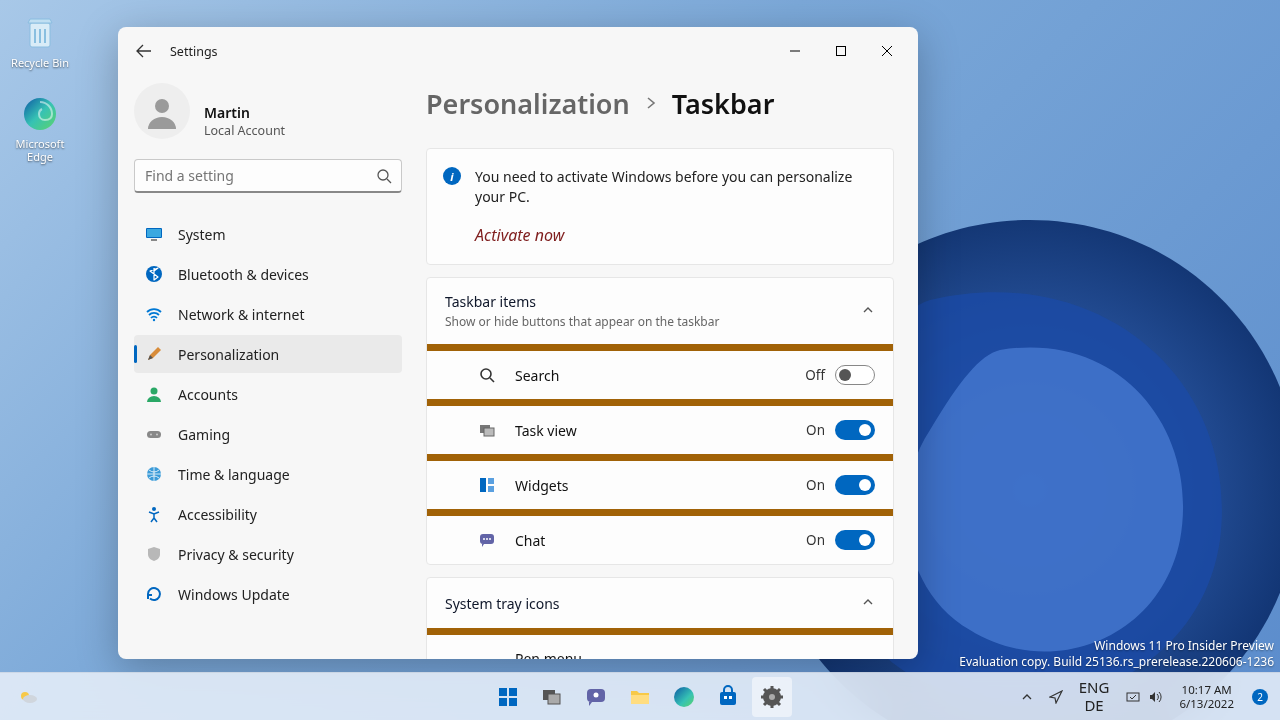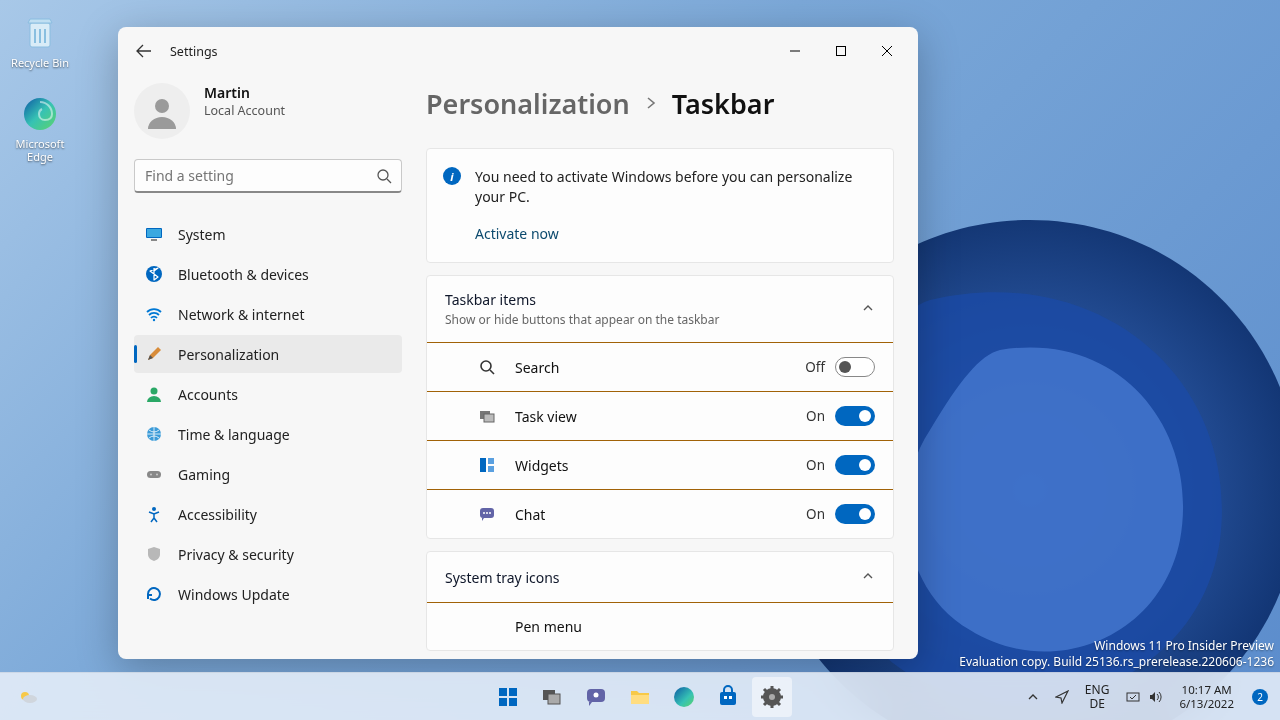--- a/index.html
+++ b/index.html
@@ -16,21 +16,21 @@
 
 .settings-window { position: absolute; left: 118px; top: 27px; width: 800px; height: 632px; background: #f7f7f7; border-radius: 8px; box-shadow: 0 10px 40px rgba(0,0,0,0.25); display: flex; flex-direction: column; overflow: hidden; }
 .titlebar { height: 48px; display: flex; align-items: center; padding: 4px 8px; }
 .titlebar .back { width: 36px; height: 36px; display: flex; align-items: center; justify-content: center; cursor: pointer; }
 .titlebar .title { font-size: 12.5px; color: #222; margin-left: 8px; }
 .titlebar .spacer { flex: 1; }
 .titlebar .winbtn { width: 46px; height: 32px; display: flex; align-items: center; justify-content: center; cursor: pointer; color: #000; }
 
 .window-body { flex: 1; display: flex; overflow: hidden; }
 .sidebar { width: 300px; padding: 0 16px 16px 16px; overflow: hidden; }
-.account { display: flex; align-items: flex-start; padding: 8px 0 20px 0; }
+.account { display: flex; align-items: flex-end; padding: 8px 0 20px 0; }
 .avatar { width: 56px; height: 56px; border-radius: 50%; background: #eee; display: flex; align-items: center; justify-content: center; margin-right: 14px; }
 .account .name { font-size: 14px; font-weight: 600; color: #111; }
 .account .sub { font-size: 12.5px; color: #555; }
 .search-box { position: relative; margin-bottom: 22px; }
 .search-box input { width: 100%; height: 34px; border: 1px solid #c9c9c9; border-bottom: 2px solid #888; border-radius: 4px; padding: 0 34px 0 10px; font-size: 14px; background: #fdfdfd; }
 .search-box .sicon { position: absolute; right: 10px; top: 8px; color: #555; }
 .navlist { display: flex; flex-direction: column; gap: 2px; }
 .navitem { height: 38px; display: flex; align-items: center; padding: 0 10px; border-radius: 4px; cursor: pointer; font-size: 14px; color: #222; position: relative; }
 .navitem.active { background: #eaeaea; }
 .navitem.active::before { content: ""; position: absolute; left: 0; top: 10px; bottom: 10px; width: 3px; background: #0067c0; border-radius: 2px; }
@@ -41,48 +41,48 @@
 .main::-webkit-scrollbar-thumb { background: #999; border-radius: 2px; }
 .breadcrumb { display: flex; align-items: center; gap: 14px; padding: 10px 0 26px 0; }
 .breadcrumb .bc-parent { font-size: 27px; font-weight: 600; color: #666; }
 .breadcrumb .bc-current { font-size: 27px; font-weight: 600; color: #111; }
 .breadcrumb .chev { color: #777; }
 
 .card { background: #fdfdfd; border: 1px solid #e6e6e6; border-radius: 4px; margin-bottom: 12px; }
 .infocard { padding: 18px 18px 18px 48px; position: relative; }
 .infocard .info-i { position: absolute; left: 16px; top: 18px; width: 18px; height: 18px; border-radius: 50%; background: #0067c0; color: #fff; font-size: 11px; display: flex; align-items: center; justify-content: center; font-style: italic; font-weight: bold; }
 .infocard .msg { font-size: 14px; color: #222; line-height: 1.4; }
-.infocard .act { color: #0c4a6e; font-size: 14px; margin-top: 18px; cursor: pointer; display: inline-block; }
+.infocard .act { color: #7f1d1d; font-size: 16px; margin-top: 18px; cursor: pointer; display: inline-block; font-style: italic; }
 
 .section-head { padding: 14px 18px; display: flex; align-items: center; cursor: pointer; }
 .section-head .sh-text { flex: 1; }
 .section-head .sh-title { font-size: 14px; color: #0f172a; }
 .section-head .sh-sub { font-size: 12px; color: #666; margin-top: 2px; }
 .section-head .chev-up { color: #555; }
 
-.row { padding: 14px 18px 14px 50px; display: flex; align-items: center; border-top: 1px solid #a16207; }
+.row { padding: 14px 18px 14px 50px; display: flex; align-items: center; border-top: 7px solid #a16207; }
 .row .ricon { width: 20px; margin-right: 18px; display: flex; align-items: center; justify-content: center; }
 .row .rlabel { flex: 1; font-size: 14px; color: #111; }
 .row .rstate { font-size: 13.5px; color: #333; margin-right: 10px; }
 .toggle { width: 40px; height: 20px; border-radius: 10px; position: relative; cursor: pointer; }
 .toggle .knob { position: absolute; width: 12px; height: 12px; border-radius: 50%; top: 4px; }
 .toggle.on { background: #0067c0; }
 .toggle.on .knob { right: 4px; background: #fff; }
 .toggle.off { background: #fff; border: 1px solid #888; }
 .toggle.off .knob { left: 3px; top: 3px; background: #555; }
 
 
 .taskbar { position: absolute; left: 0; right: 0; bottom: 0; height: 48px; background: rgba(230,238,248,0.88); backdrop-filter: blur(20px); display: flex; align-items: center; border-top: 1px solid rgba(0,0,0,0.06); }
 .taskbar .weather { position: absolute; left: 8px; display: flex; align-items: center; gap: 6px; padding: 4px 8px; cursor: pointer; }
 .taskbar .center-apps { margin: 0 auto; display: flex; gap: 4px; }
 .taskbar .app { width: 40px; height: 40px; border-radius: 4px; display: flex; align-items: center; justify-content: center; cursor: pointer; }
 .taskbar .app.active { background: rgba(255,255,255,0.5); }
 .taskbar .tray { position: absolute; right: 6px; display: flex; align-items: center; gap: 4px; }
 .taskbar .tray-item { padding: 4px 6px; cursor: pointer; display: flex; align-items: center; font-size: 12px; color: #222; }
-.taskbar .lang { flex-direction: column; line-height: 1.15; text-align: center; font-size: 12px; }
+.taskbar .lang { flex-direction: column; line-height: 1.15; text-align: center; font-size: 15px; }
 .taskbar .clock { flex-direction: column; line-height: 1.2; text-align: right; font-size: 11.5px; }
 .taskbar .notif-badge { width: 16px; height: 16px; border-radius: 50%; background: #0067c0; color: #fff; font-size: 10px; display: flex; align-items: center; justify-content: center; margin-left: 2px; }
 
 
 .watermark { position: absolute; right: 6px; bottom: 50px; text-align: right; color: #fff; font-size: 12px; text-shadow: 0 1px 2px rgba(0,0,0,0.4); line-height: 1.35; }
 </style>
 </head>
 <body>
 
 <div class="wallpaper-bloom">
@@ -218,35 +218,35 @@
               <svg width="18" height="18" viewBox="0 0 18 18">
                 <circle cx="9" cy="6" r="3.5" fill="#2aa866"></circle>
                 <path d="M2 17 a7 6 0 0 1 14 0 z" fill="#2aa866"></path>
               </svg>
             </span>
             <span>Accounts</span>
           </div>
         <div class="navitem">
             <span class="nicon">
               <svg width="18" height="18" viewBox="0 0 18 18">
-                <circle cx="9" cy="9" r="7" fill="#3b9bd8"></circle>
-                <path d="M9 2 v14 M2 9 h14 M4 5 a8 8 0 0 0 10 0 M4 13 a8 8 0 0 1 10 0" stroke="#fff" fill="none" stroke-width="0.8"></path>
-              </svg>
-            </span>
-            <span>Time &amp; language</span>
-          </div>
-        <div class="navitem">
-            <span class="nicon">
-              <svg width="18" height="18" viewBox="0 0 18 18">
                 <rect x="2" y="6" width="14" height="7" rx="3.5" fill="#888"></rect>
                 <circle cx="6" cy="9.5" r="1" fill="#ccc"></circle>
                 <circle cx="12" cy="9.5" r="1" fill="#ccc"></circle>
               </svg>
             </span>
             <span>Gaming</span>
+          </div>
+        <div class="navitem">
+            <span class="nicon">
+              <svg width="18" height="18" viewBox="0 0 18 18">
+                <circle cx="9" cy="9" r="7" fill="#3b9bd8"></circle>
+                <path d="M9 2 v14 M2 9 h14 M4 5 a8 8 0 0 0 10 0 M4 13 a8 8 0 0 1 10 0" stroke="#fff" fill="none" stroke-width="0.8"></path>
+              </svg>
+            </span>
+            <span>Time &amp; language</span>
           </div>
         <div class="navitem">
             <span class="nicon">
               <svg width="18" height="18" viewBox="0 0 18 18">
                 <circle cx="9" cy="4" r="2" fill="#0067c0"></circle>
                 <path d="M4 7 l5 2 5-2 M9 9 v4 l-3 4 M9 13 l3 4" stroke="#0067c0" stroke-width="1.5" fill="none"></path>
               </svg>
             </span>
             <span>Accessibility</span>
           </div>

